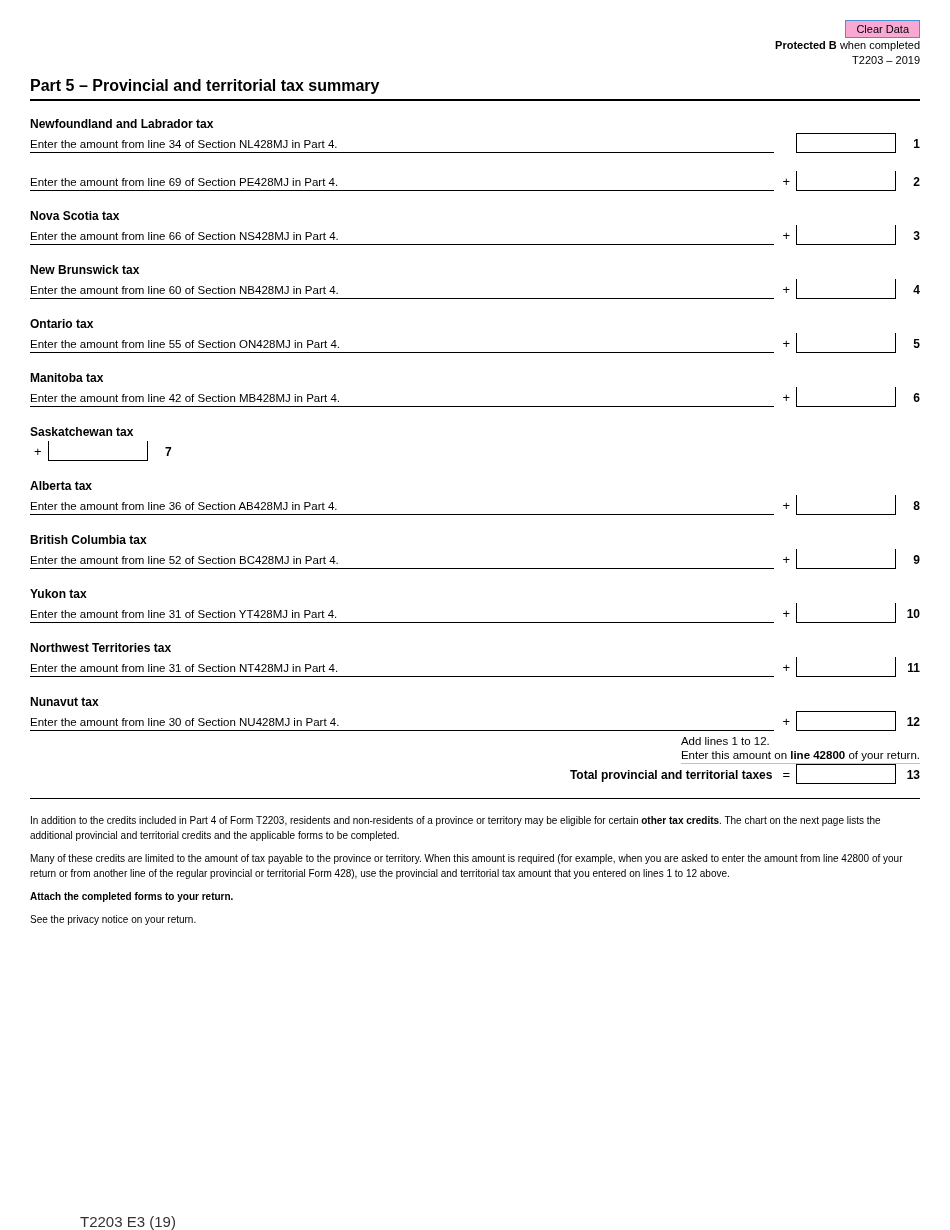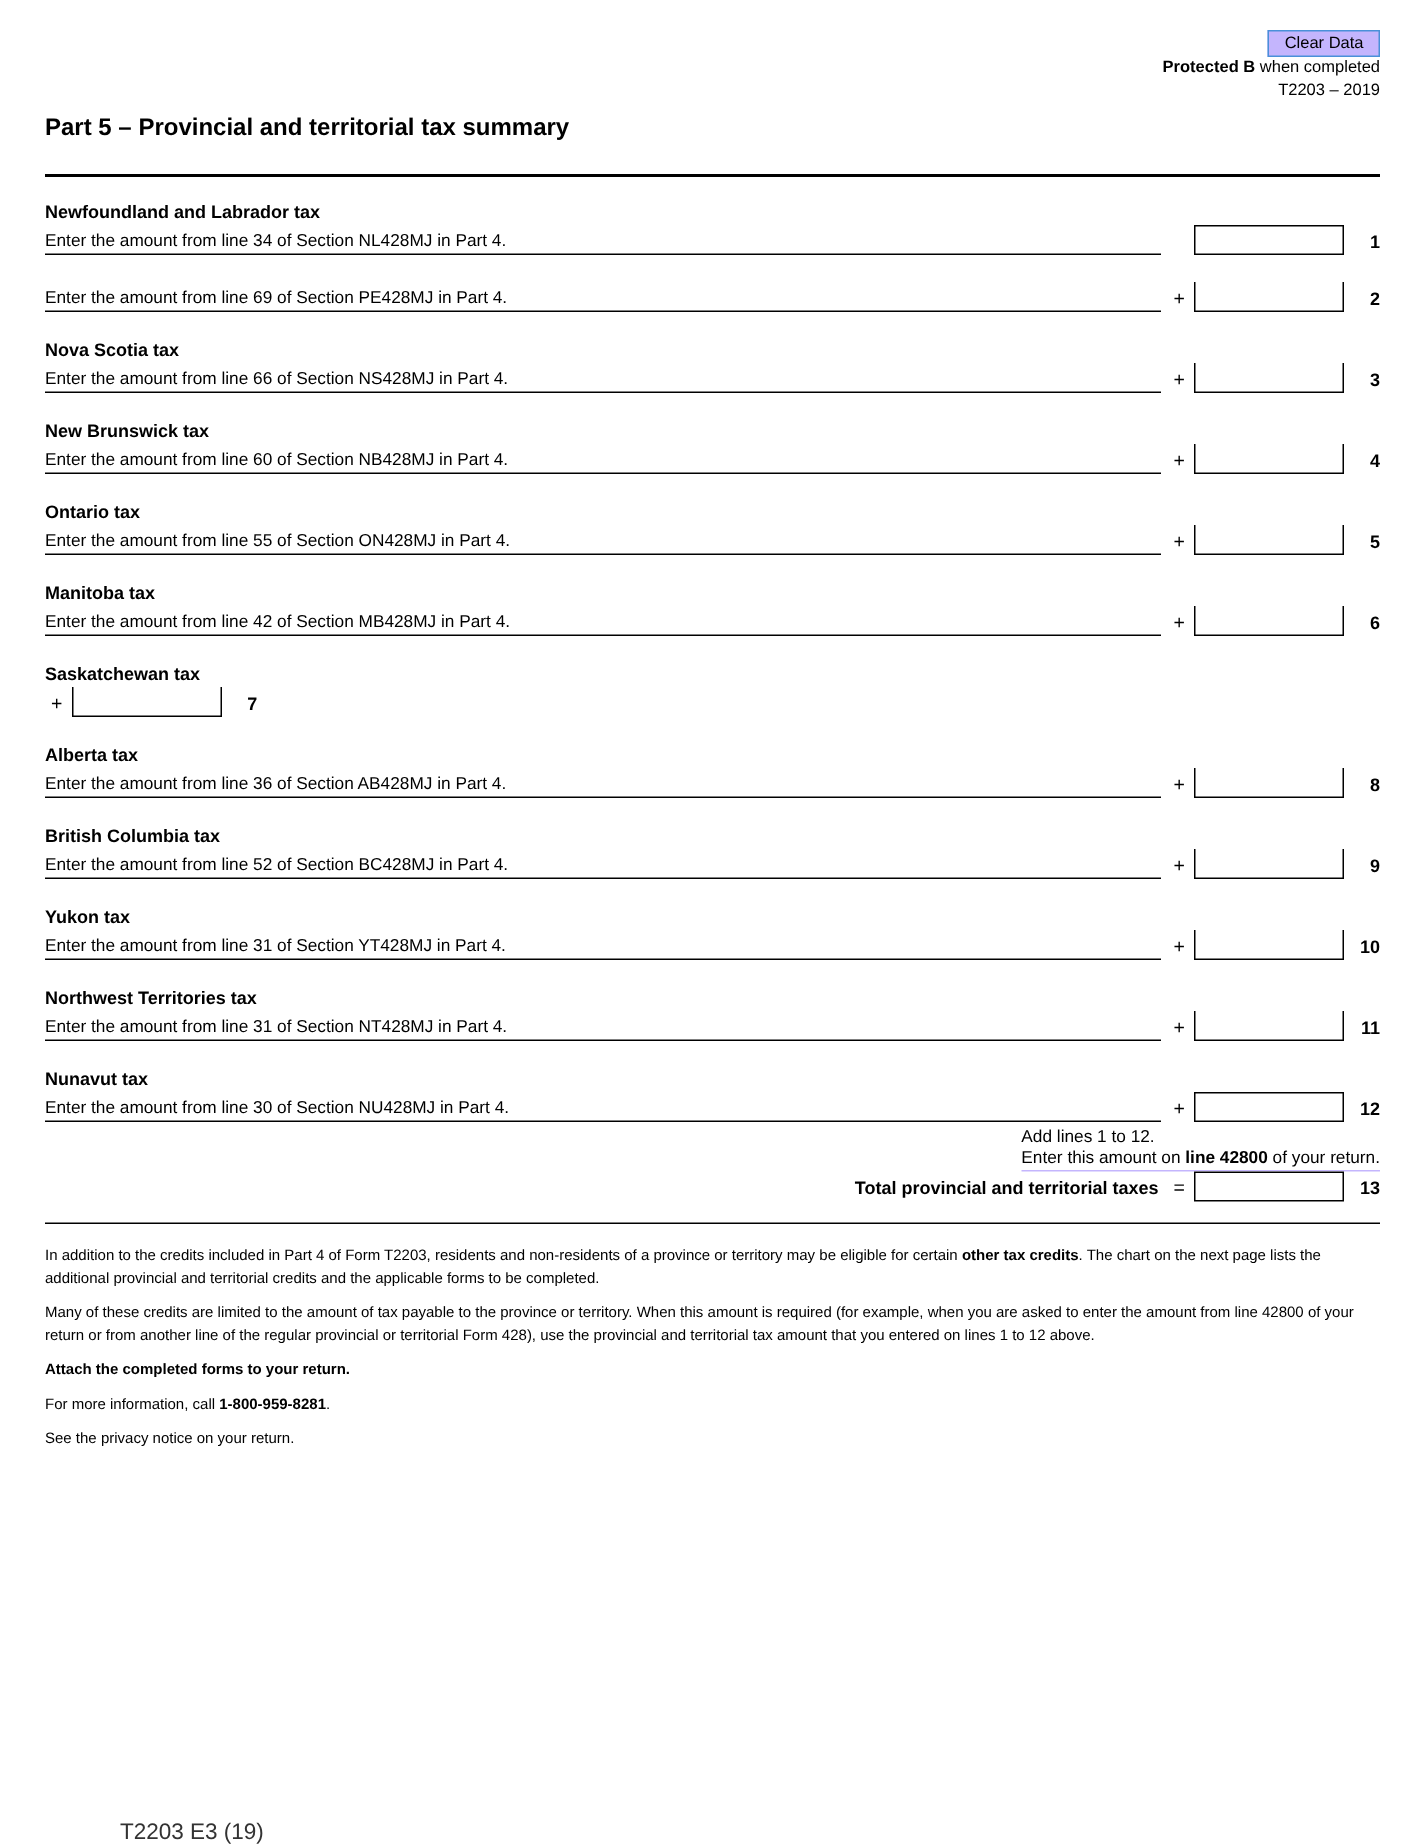--- a/index.html
+++ b/index.html
@@ -13,39 +13,39 @@
       min-height: 1230px;
     }
     .top-bar {
       display: flex;
       justify-content: flex-end;
       align-items: flex-start;
       margin-bottom: 4px;
     }
     .clear-data-btn {
       border: 1px solid #4a90d9;
-      background: #c4b5fd;
+      background: #f9a8d4;
       color: #000;
       padding: 2px 10px;
       font-size: 11px;
       cursor: pointer;
     }
     .protected-info {
       text-align: right;
       font-size: 11px;
       line-height: 1.4;
       margin-bottom: 4px;
     }
     .protected-info .bold { font-weight: bold; }
     .page-title {
       font-size: 16px;
       font-weight: bold;
       margin-bottom: 16px;
       border-bottom: 2px solid #000;
-      padding-bottom: 21px;
+      padding-bottom: 4px;
     }
     .section {
       margin-bottom: 10px;
       padding-bottom: 8px;
     }
     .section-title {
       font-weight: bold;
       font-size: 12px;
       margin-bottom: 2px;
     }
@@ -327,21 +327,18 @@
 
   <div class="footer-text">
     <p>
       In addition to the credits included in Part 4 of Form T2203, residents and non-residents of a province or territory may be eligible for certain
       <strong>other tax credits</strong>. The chart on the next page lists the additional provincial and territorial credits and the applicable forms to be completed.
     </p>
     <p>Many of these credits are limited to the amount of tax payable to the province or territory. When this amount is required (for example, when you are asked to enter the amount from line 42800 of your return or from another line of the regular provincial or territorial Form 428), use the provincial and territorial tax amount that you entered on lines 1 to 12 above.</p>
     <p>
       <strong>Attach the completed forms to your return.</strong>
     </p>
-    <p>
-      For more information, call <strong>1-800-959-8281</strong>.
-    </p>
     <p>See the privacy notice on your return.</p>
   </div>
 
   <div class="form-id">T2203 E3 (19)</div>
 
 </div>
 
 </body></html>

